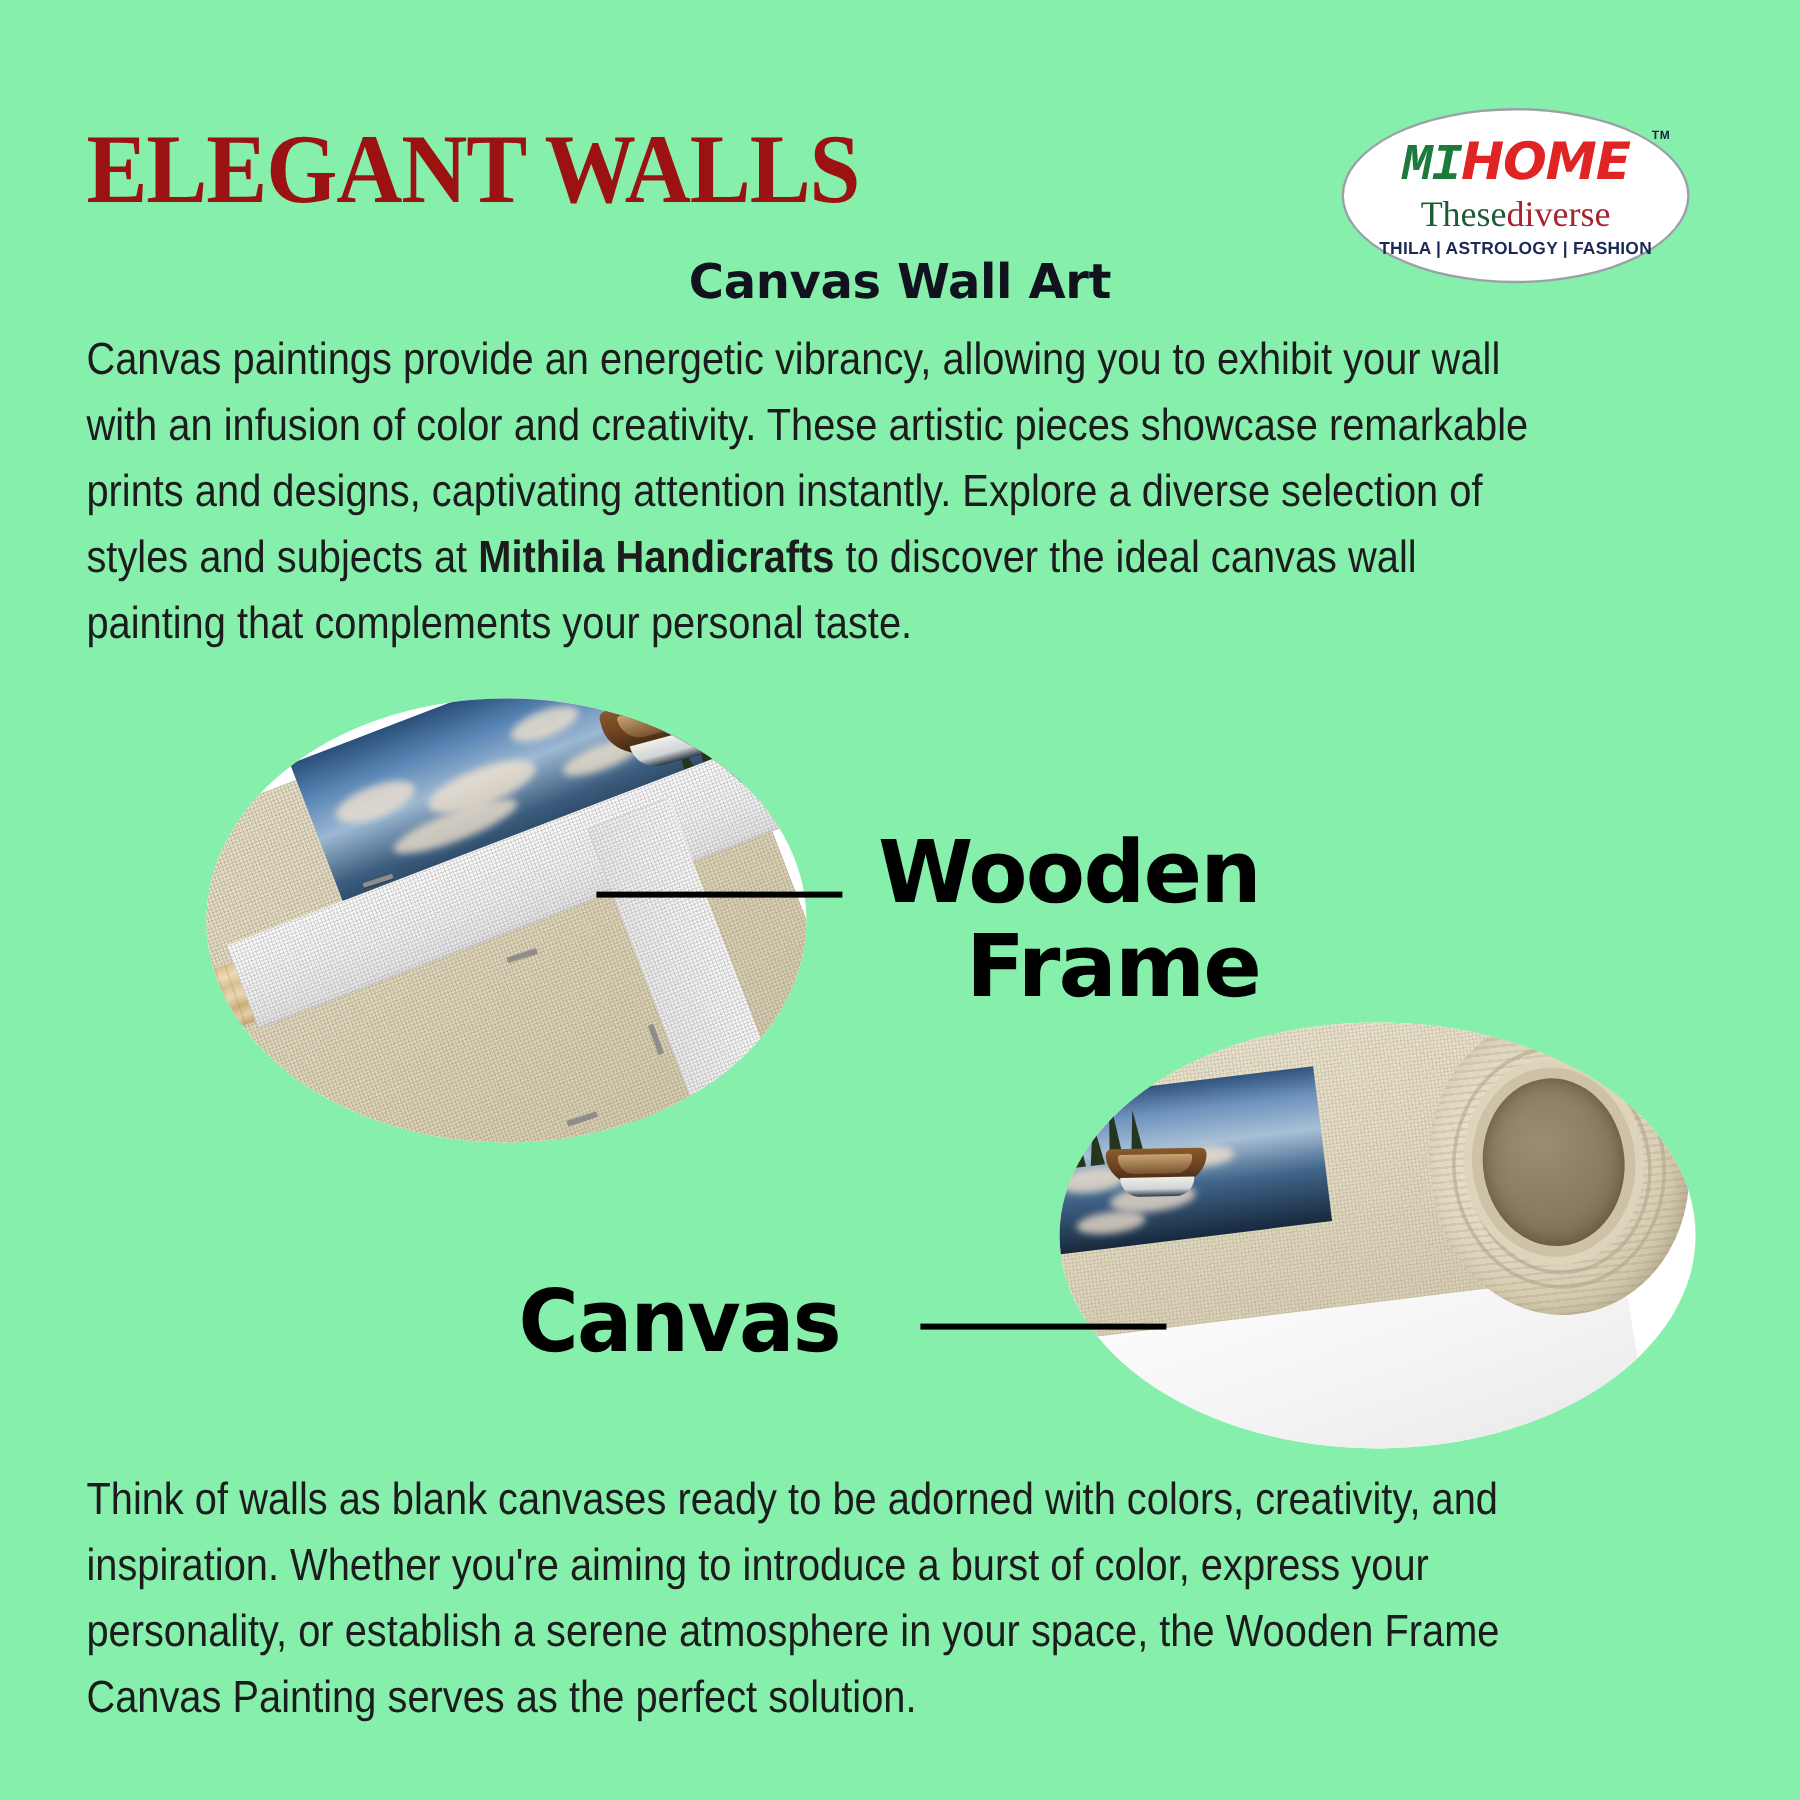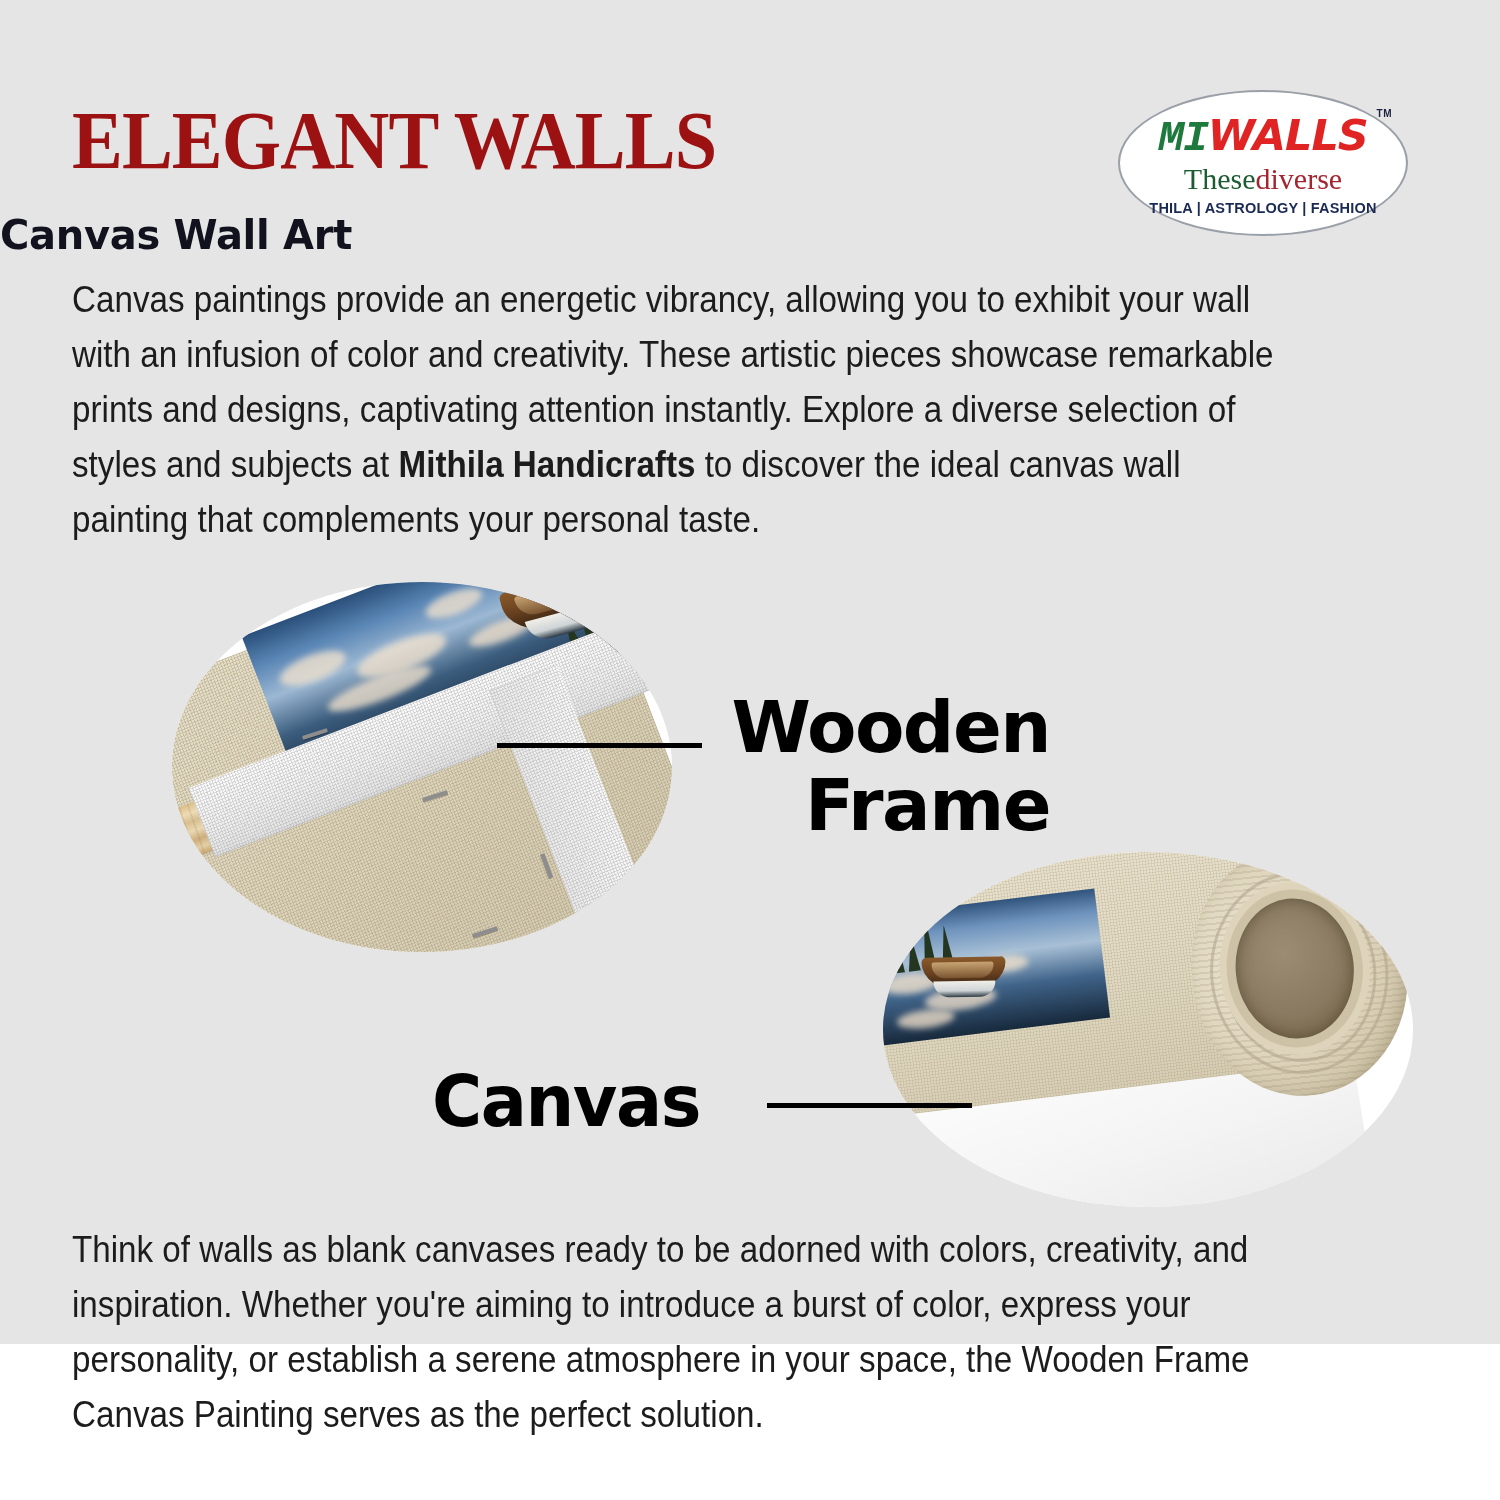--- a/index.html
+++ b/index.html
@@ -4,21 +4,21 @@
 <style>
   html,body{margin:0;padding:0;}
   body{
     width:1500px;height:1500px;
     background:#ffffff;
     font-family:"Liberation Sans", sans-serif;
     overflow:hidden;
     position:relative;
     -webkit-font-smoothing:antialiased;
   }
-  .page{position:relative;width:1500px;height:1344px;background:#e5e5e5;}
+  .page{position:relative;width:1500px;height:1500px;background:#86efac;}
 
   
   .brand-title{
     position:absolute; left:72px; top:100px;
     font-family:"Liberation Serif", serif;
     font-weight:bold;
     font-size:82px;
     letter-spacing:-1px;
     color:#9c1212;
     transform:scaleX(0.93);
@@ -76,21 +76,21 @@
     font-size:14.5px;
     font-weight:bold;
     letter-spacing:0.2px;
     color:#1b2a55;
     white-space:nowrap;
   }
 
   
   .subtitle{
     position:absolute; left:0; right:0; top:212px;
-    text-align:left;
+    text-align:center;
     font-family:"DejaVu Sans", sans-serif;
     font-weight:bold;
     font-size:40px;
     color:#12121f;
     letter-spacing:-0.3px;
   }
 
   
   .body-copy{
     position:absolute;
@@ -296,21 +296,21 @@
 </head>
 <body>
 
 <div class="page">
 
   <div class="brand-title">ELEGANT WALLS</div>
 
   <div class="logo">
     <div class="logo-oval"></div>
     <div class="logo-mithila">
-      <span class="g">MI</span><span class="r">WALLS</span>
+      <span class="g">MI</span><span class="r">HOME</span>
     </div>
     <div class="logo-tm">TM</div>
     <div class="logo-handicrafts">
       <span class="g">These</span><span class="r">diverse</span>
     </div>
     <div class="logo-tagline">THILA | ASTROLOGY | FASHION</div>
   </div>
 
   <div class="subtitle">Canvas Wall Art</div>
 

